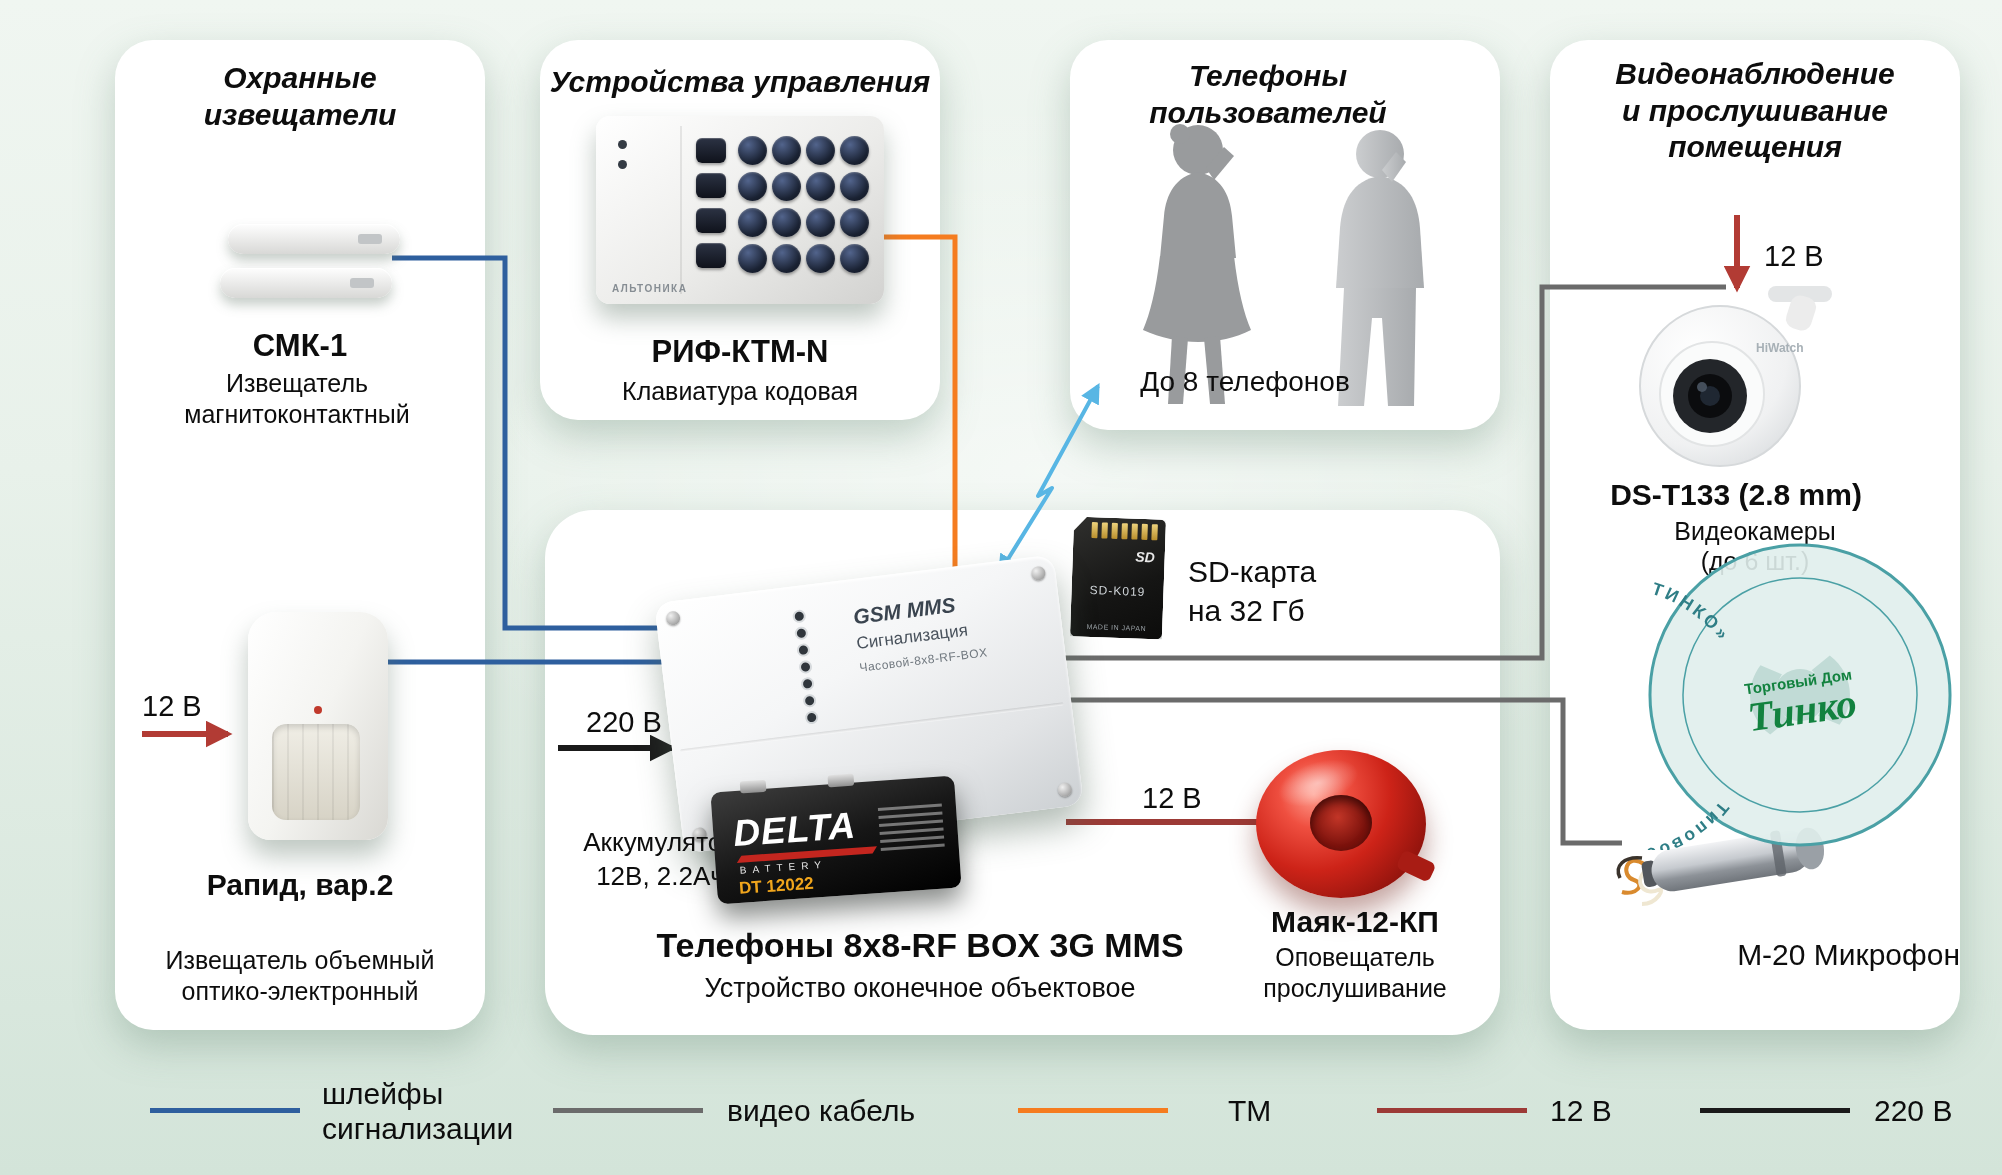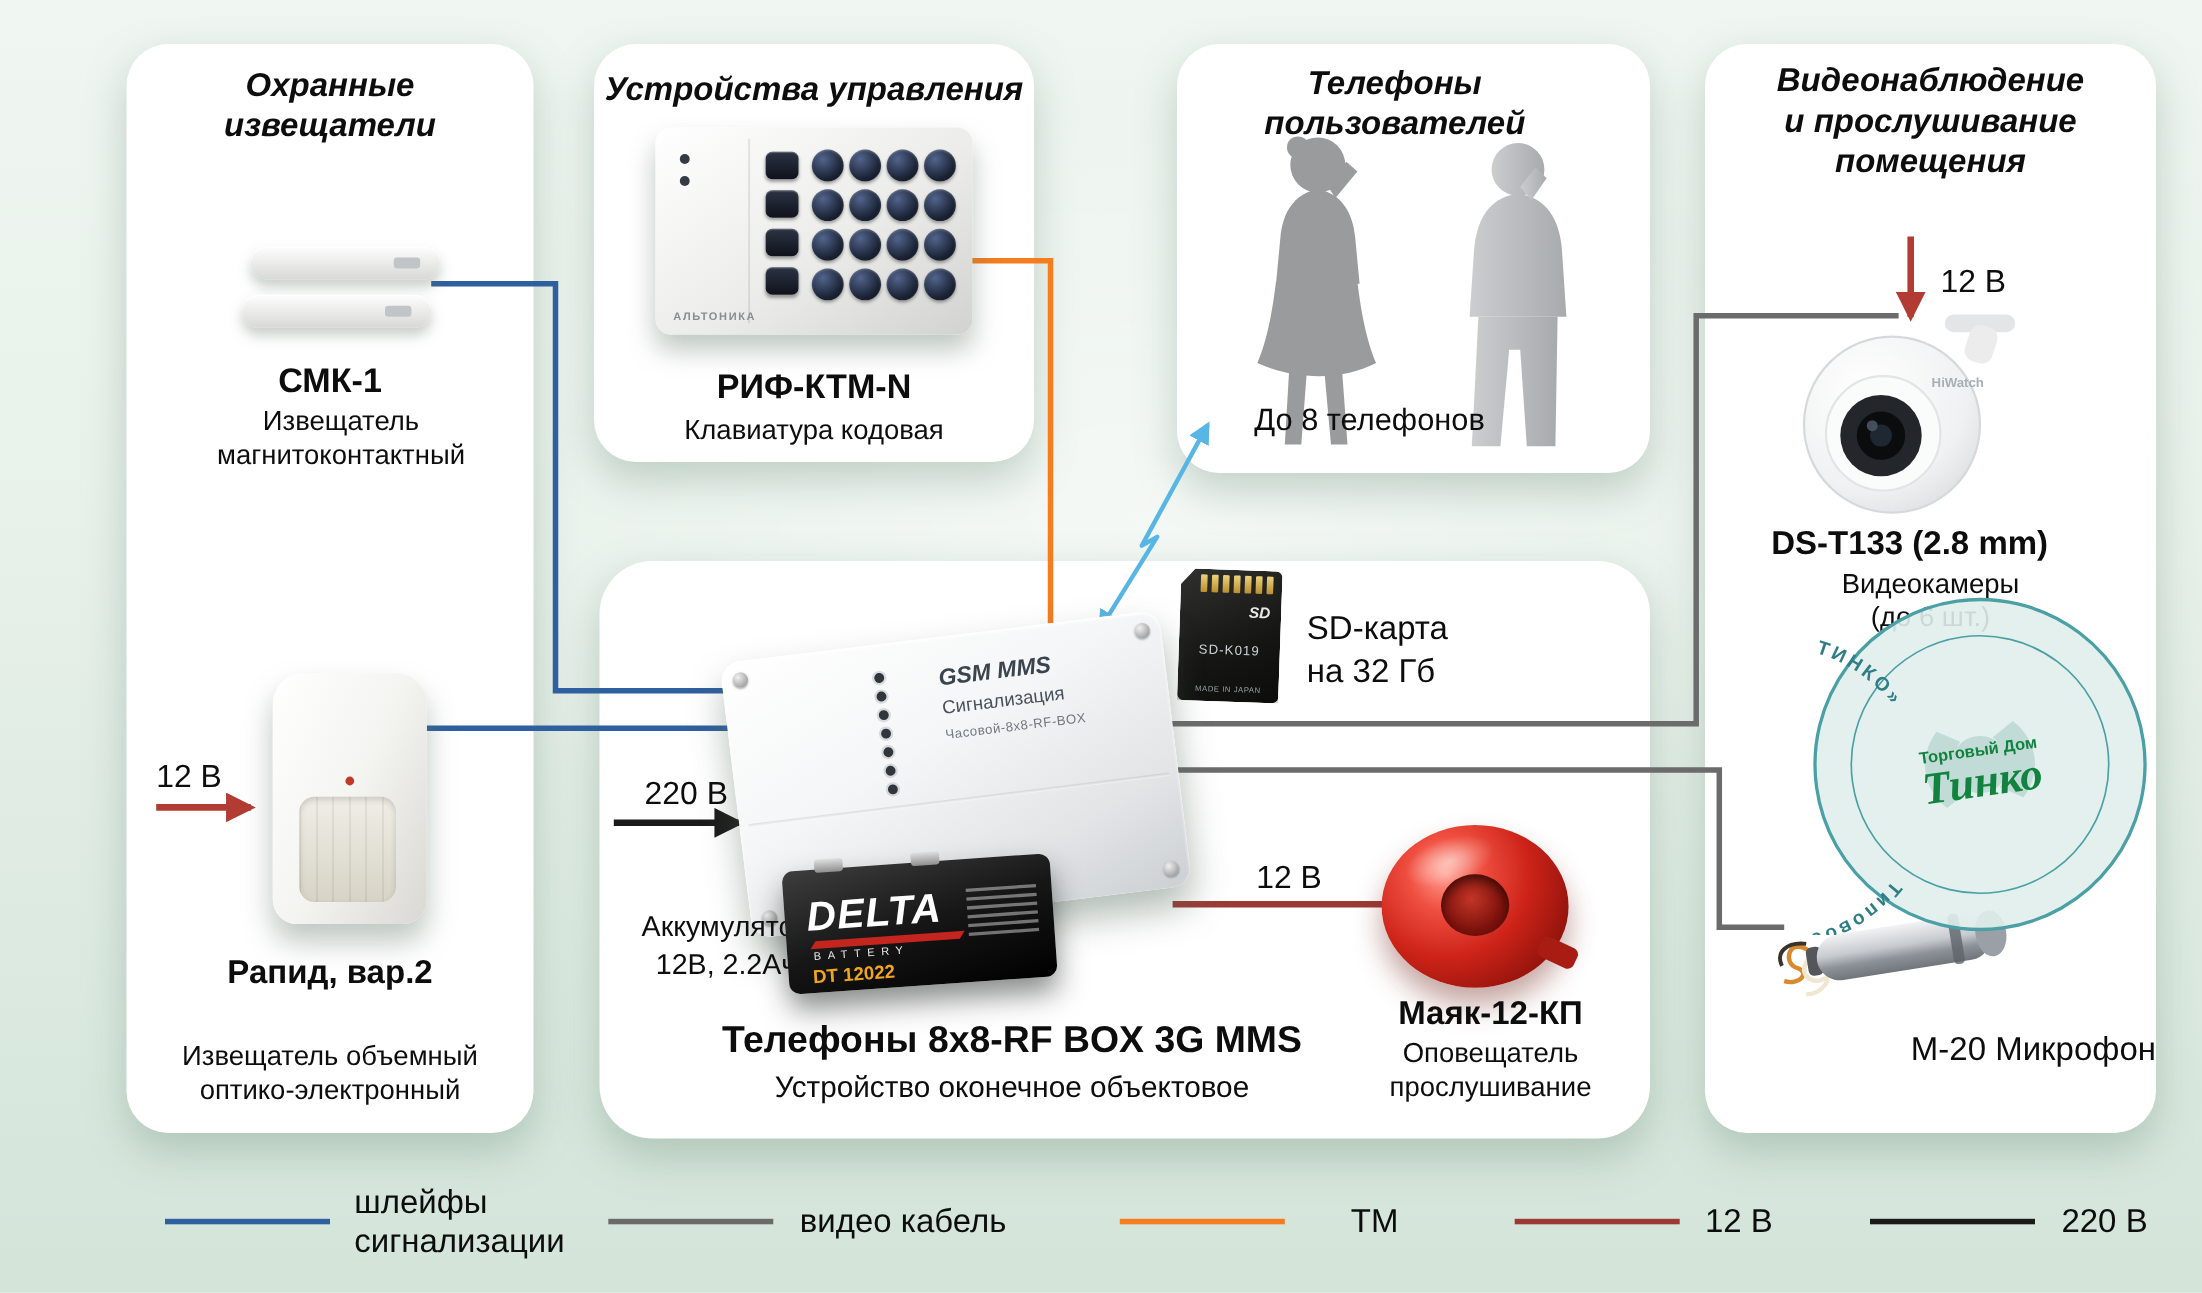--- a/index.html
+++ b/index.html
@@ -26,21 +26,21 @@
   
   .txt { position: absolute; z-index: 3; color: #0d0d0d; }
   .title { font-style: italic; font-weight: bold; font-size: 30px; line-height: 1.22;
            text-align: center; white-space: pre-line; }
   .name  { font-weight: bold; font-size: 31px; text-align: center; }
   .desc  { font-size: 25px; line-height: 1.24; text-align: center; white-space: pre-line; }
   .plabel{ font-size: 29px; }
 
   #det-title   { left: 115px; top: 60px;  width: 370px; }
   #smk-name    { left: 115px; top: 328px; width: 370px; }
-  #smk-desc    { left: 115px; top: 368px; width: 370px; padding-left: 20px; }
+  #smk-desc    { left: 102px; top: 368px; width: 370px; padding-left: 20px; }
   #rapid-power { left: 142px; top: 690px; }
   #rapid-name  { left: 115px; top: 868px; width: 370px; font-size: 30px; }
   #rapid-desc  { left: 115px; top: 908px; width: 370px; margin-top: 37px; }
 
   #ctrl-title  { left: 540px; top: 64px;  width: 400px; }
   #keypad-name { left: 540px; top: 334px; width: 400px; }
   #keypad-desc { left: 540px; top: 376px; width: 400px; }
 
   #phones-title   { left: 1070px; top: 58px; width: 396px; }
   #phones-caption { left: 1090px; top: 366px; width: 310px; font-size: 28px; text-align: center; }

